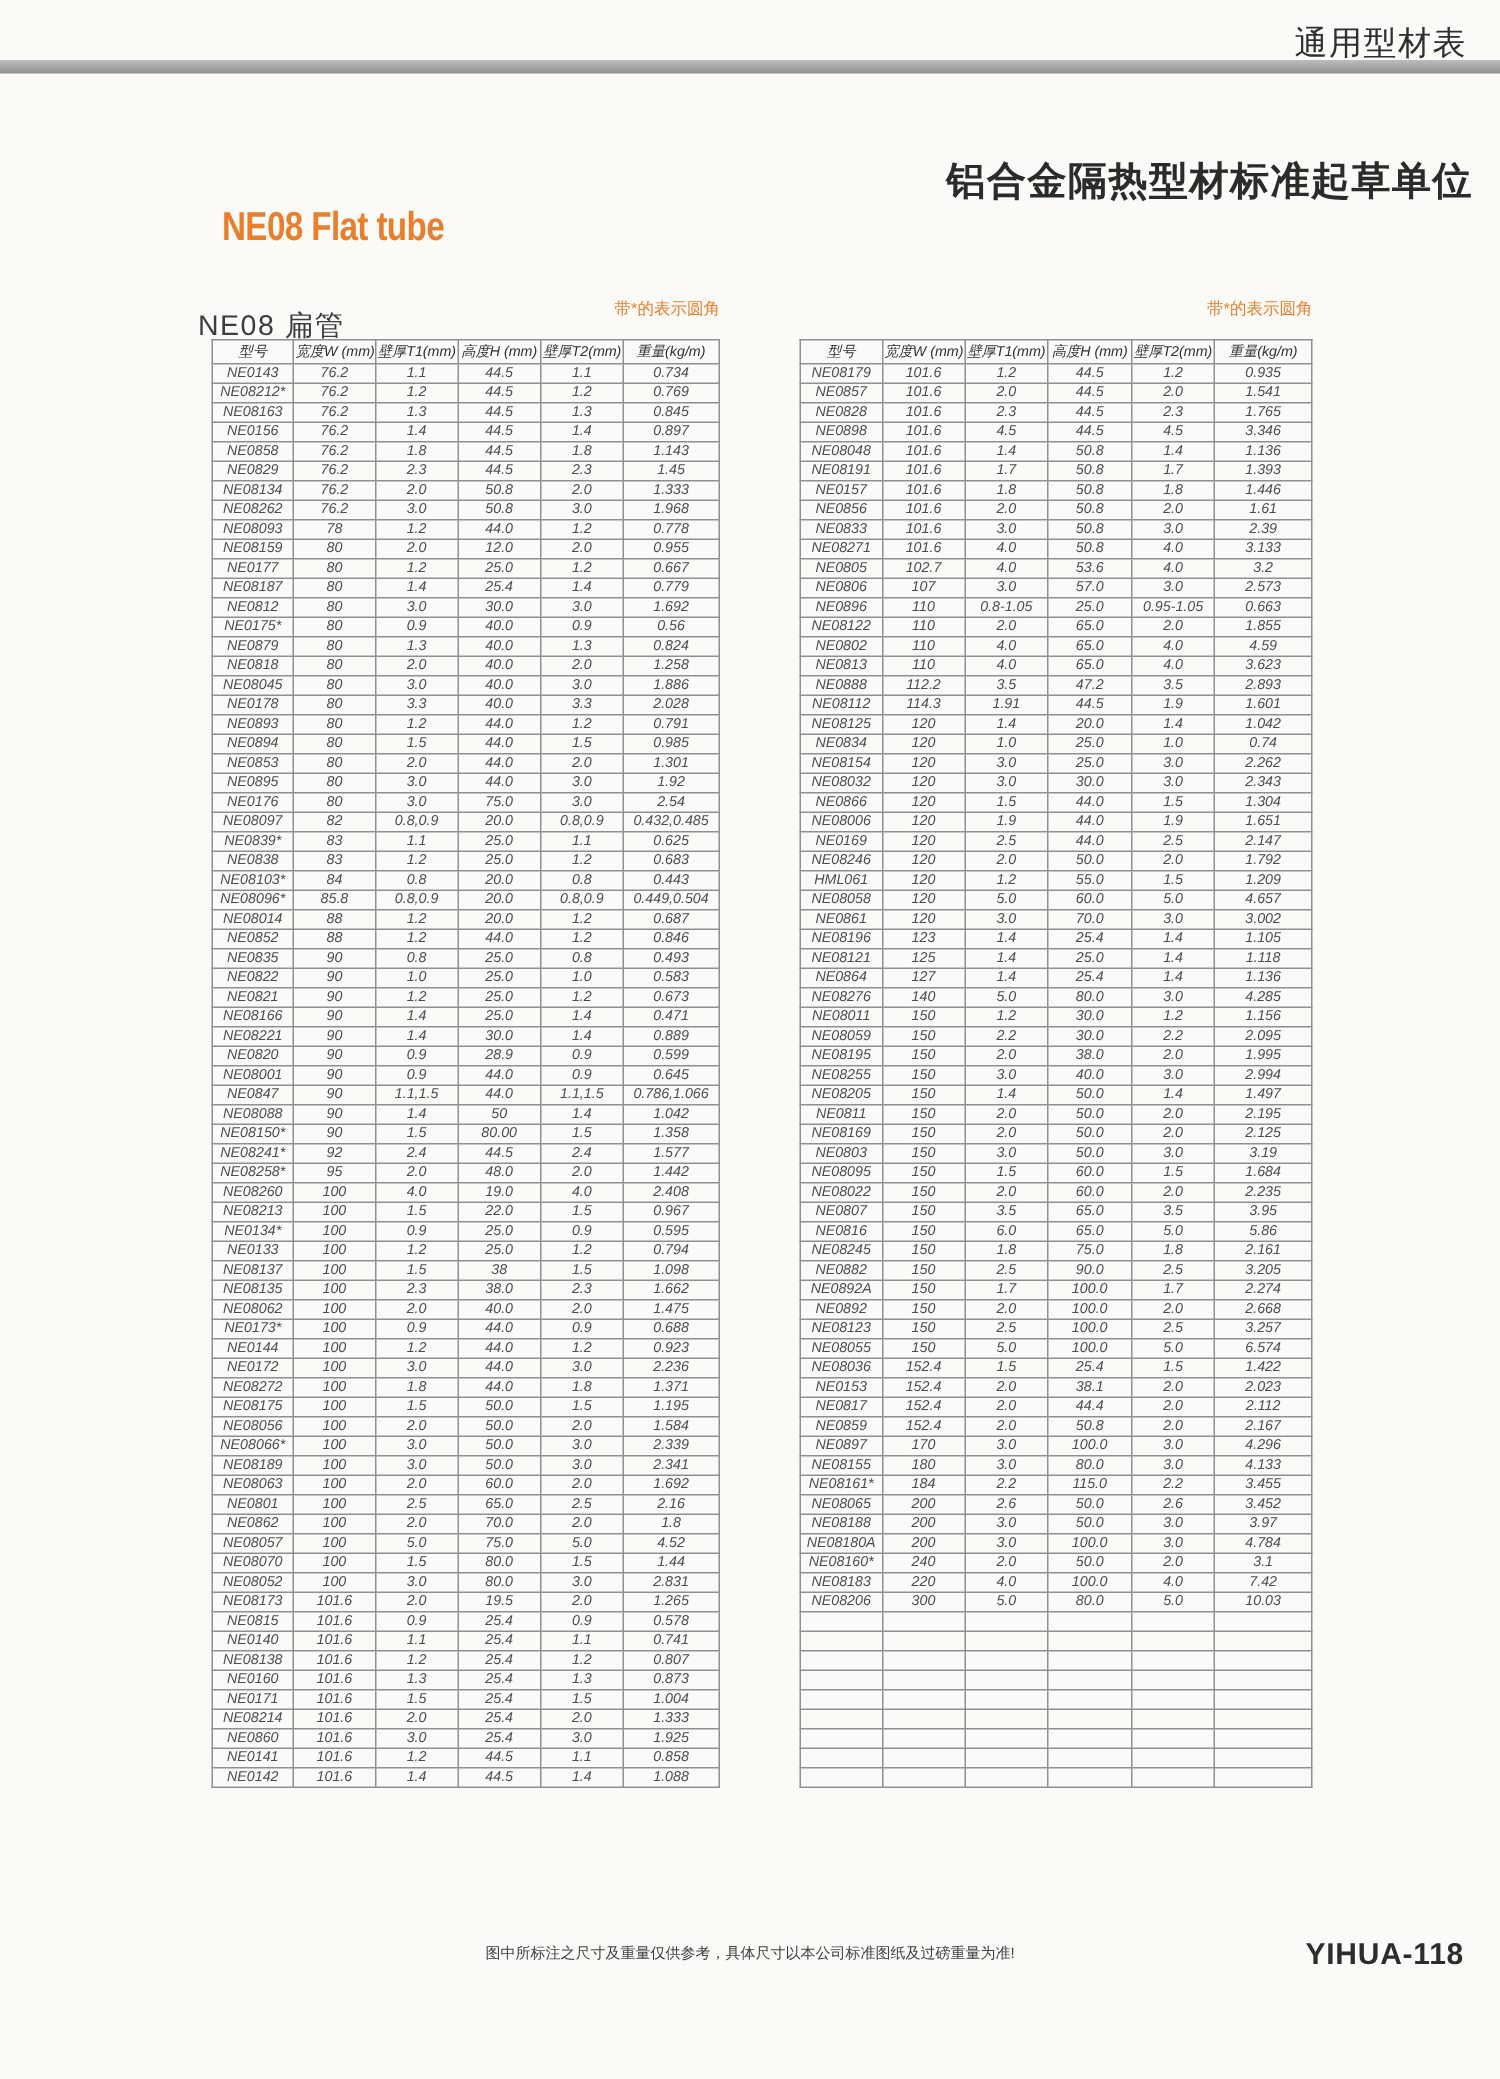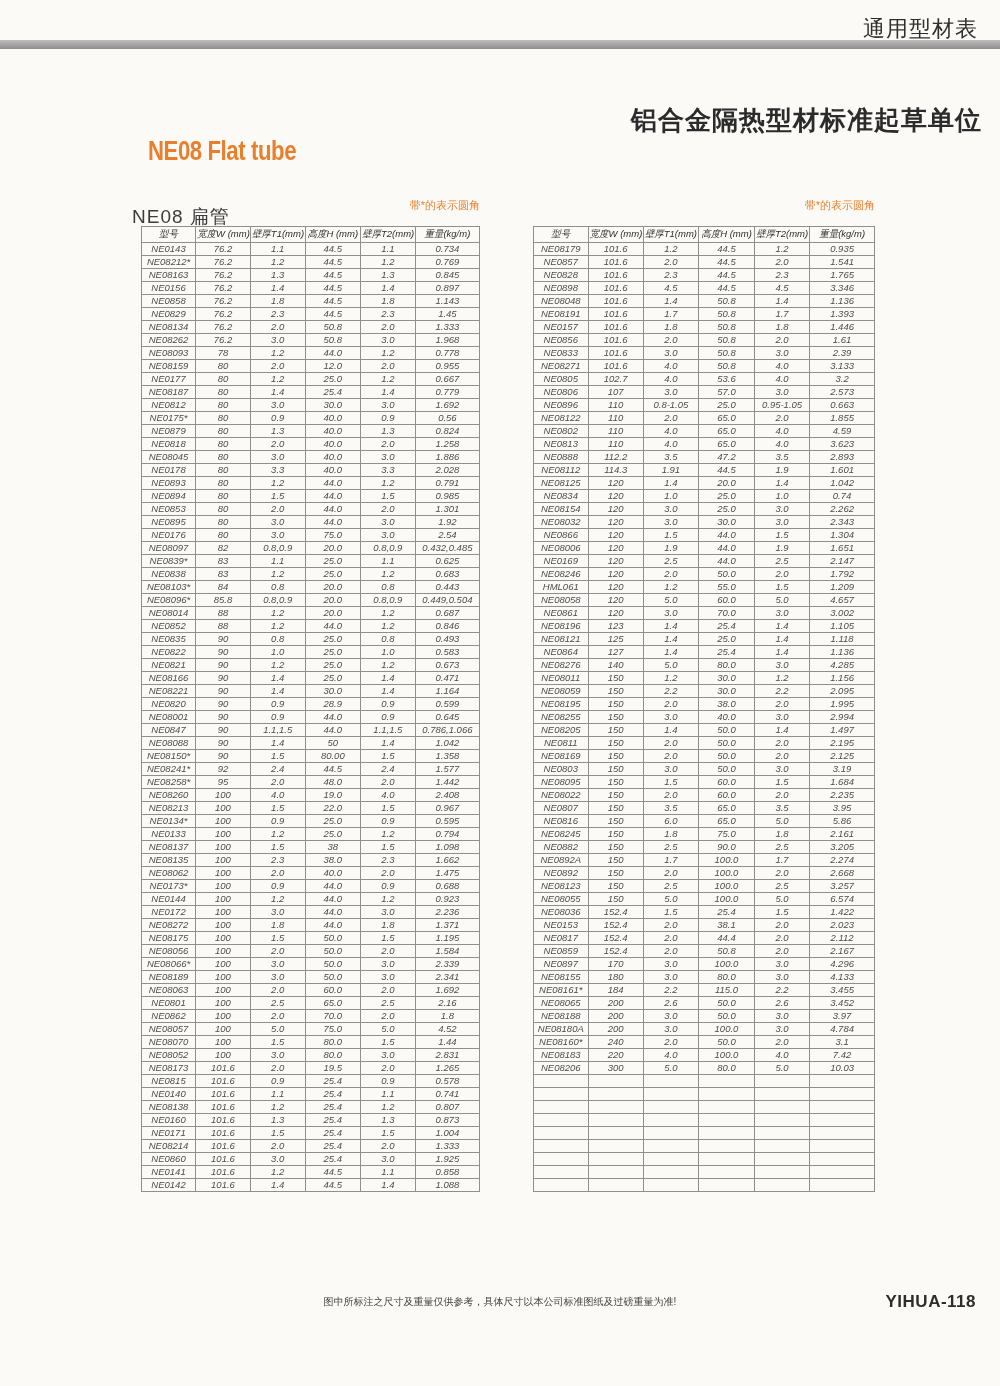--- a/index.html
+++ b/index.html
@@ -107,21 +107,21 @@
     left: 0;
     width: 1000px;
     text-align: center;
     font-size: 10px;
     color: #3f3f3f;
   }
   .page-code {
     position: absolute;
     top: 1292px;
     right: 24px;
-    font-size: 17px;
+    font-size: 20px;
     font-weight: 600;
     letter-spacing: 0.5px;
     color: #2d2d2d;
   }
 </style>
 </head>
 <body>
 
 <div class="page-header-small">通用型材表</div>
 <div class="divider-bar"></div>
@@ -424,21 +424,21 @@
         <td>25.0</td>
         <td>1.4</td>
         <td>0.471</td>
       </tr>
       <tr>
         <td>NE08221</td>
         <td>90</td>
         <td>1.4</td>
         <td>30.0</td>
         <td>1.4</td>
-        <td>1.164</td>
+        <td>0.889</td>
       </tr>
       <tr>
         <td>NE0820</td>
         <td>90</td>
         <td>0.9</td>
         <td>28.9</td>
         <td>0.9</td>
         <td>0.599</td>
       </tr>
       <tr>

